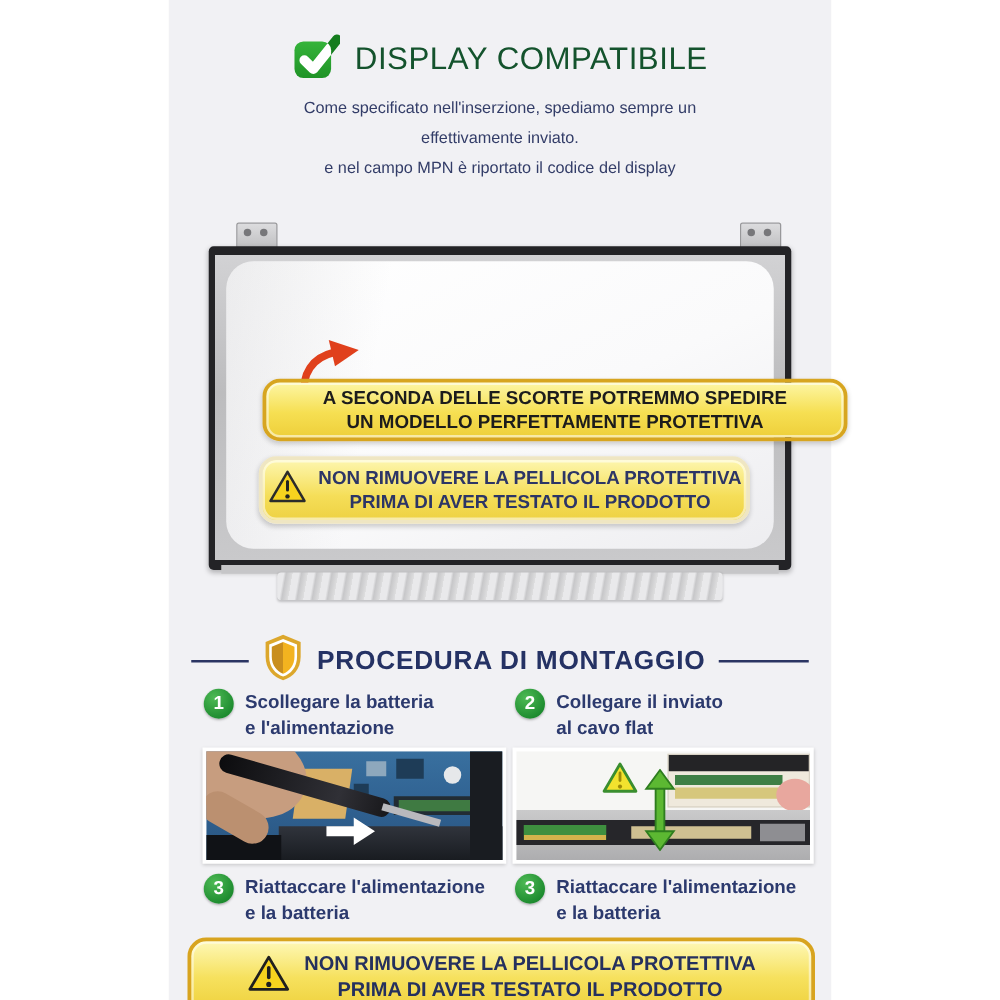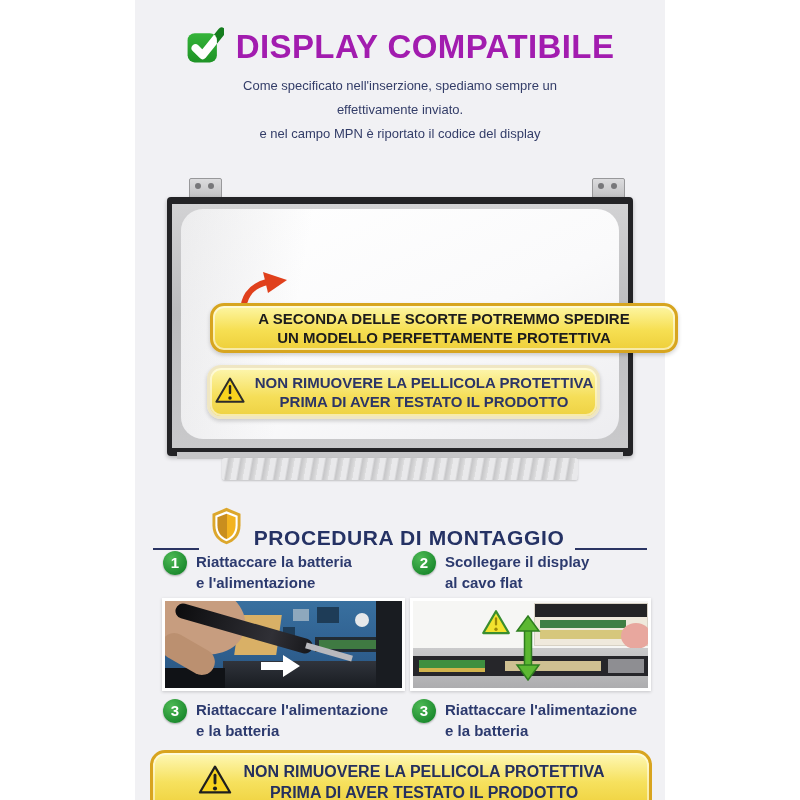--- a/index.html
+++ b/index.html
@@ -4,21 +4,21 @@
 <style>
   * { margin:0; padding:0; box-sizing:border-box; }
   html,body { width:800px; height:800px; overflow:hidden; background:#ffffff;
               font-family:"Liberation Sans", sans-serif; }
   .page { position:relative; width:800px; height:800px; }
   .column { position:absolute; left:135px; top:0; width:530px; height:800px; background:#f1f1f4; }
 
   
   .header-row { position:absolute; left:135px; top:26px; width:530px; display:flex;
                 justify-content:center; align-items:center; gap:12px; }
-  .page-title { font-size:33px; font-weight:bold; color:#a21caf; letter-spacing:.4px; }
+  .page-title { font-size:25px; font-weight:normal; color:#14532d; letter-spacing:.4px; }
   .intro { position:absolute; left:140px; top:74px; width:520px; text-align:center;
            color:#333d68; font-size:13px; line-height:24px; }
   .intro div { white-space:nowrap; }
 
   
   .panel-wrap { position:absolute; left:167px; top:178px; width:466px; height:305px; }
   .bracket { position:absolute; top:0; width:33px; height:26px;
              background:linear-gradient(180deg,#dcdcde,#b9b9bb); border:1px solid #98989a; border-radius:2px; }
   .bracket.left { left:22px; } .bracket.right { left:425px; }
   .hole { position:absolute; top:4px; width:6px; height:6px; border-radius:50%; background:#77777a; }
@@ -45,21 +45,21 @@
                    background:linear-gradient(180deg,#fdf6a4 0%,#f6df52 55%,#eecf3a 100%);
                    color:#1c1c1c; font-weight:bold; font-size:15px; line-height:19px; }
   .callout-film { left:40px; top:187px; width:393px; height:54px;
                   border:3px solid #efe6c3;
                   background:linear-gradient(180deg,#fdf6ae 0%,#f5de58 60%,#eed243 100%);
                   color:#2c3566; font-weight:bold; font-size:15px; line-height:19px; gap:9px; }
   .callout-film .warn-icon { flex:0 0 auto; }
 
   
   .proc-head { position:absolute; left:135px; top:506px; width:530px; display:flex;
-               align-items:flex-end; justify-content:center; gap:11px; }
+               align-items:center; justify-content:center; gap:11px; }
   .proc-line { height:2px; background:#2b3563; }
   .proc-line.l { width:46px; } .proc-line.r { width:72px; }
   .proc-title { font-size:21px; font-weight:bold; color:#253264; letter-spacing:.6px; }
 
   
   .step { position:absolute; display:flex; gap:9px; }
   .step-badge { flex:0 0 auto; width:24px; height:24px; border-radius:50%;
                 background:radial-gradient(circle at 35% 30%,#4db954,#1c8a2e 75%);
                 color:#ffffff; font-weight:bold; font-size:15px; line-height:24px; text-align:center;
                 box-shadow:0 1px 2px rgba(0,0,0,.3); }
@@ -215,28 +215,28 @@
         <path d="M20 8 L31 12.5 V22 C31 30.8 26 36.3 20 38.8 C14 36.3 9 30.8 9 22 V12.5 Z" fill="url(#gShield)"></path>
       </svg>
     </span>
     <span class="proc-title">PROCEDURA DI MONTAGGIO</span>
     <span class="proc-line r"></span>
   </div>
 
   <div class="step step-1">
     <span class="step-badge">1</span>
     <span class="step-text">
-      <div>Riattaccare la batteria</div>
+      <div>Scollegare la batteria</div>
       <div>e l'alimentazione</div>
     </span>
   </div>
   <div class="step step-2">
     <span class="step-badge">2</span>
     <span class="step-text">
-      <div>Scollegare il display</div>
+      <div>Collegare il inviato</div>
       <div>al cavo flat</div>
     </span>
   </div>
 
   <div class="photo-card photo-left">
     <div class="photo-inner">
       <div class="pl-board"></div>
       <div class="pl-chip" style="left:128px;top:8px;width:16px;height:12px;"></div>
       <div class="pl-chip dark" style="left:152px;top:6px;width:22px;height:16px;"></div>
       <div class="pl-chip" style="left:190px;top:12px;width:14px;height:14px;border-radius:50%;background:#e6e8ea;"></div>

